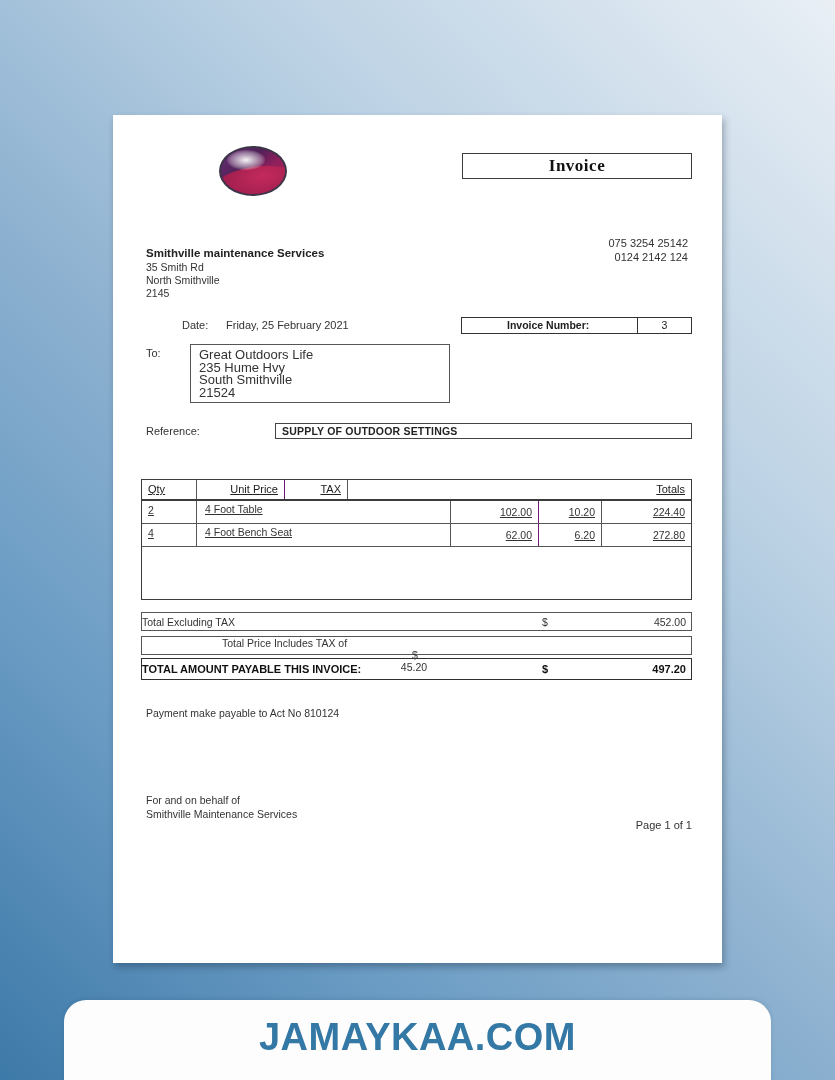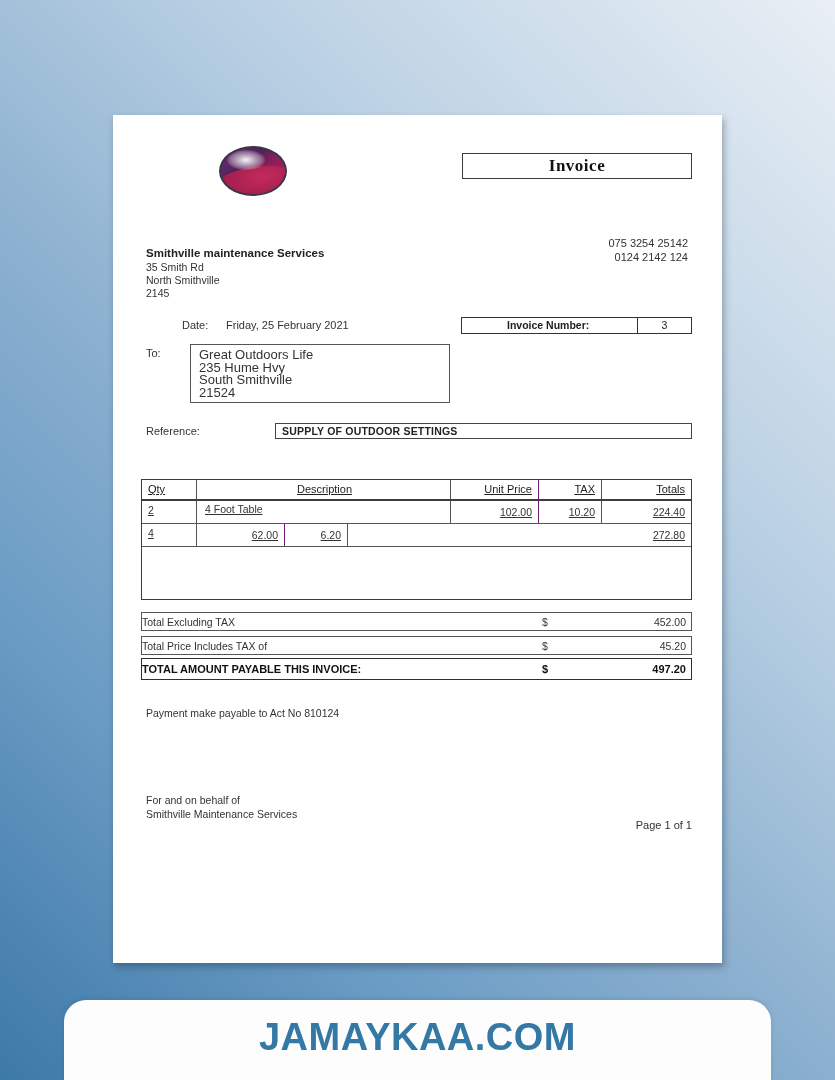--- a/index.html
+++ b/index.html
@@ -151,47 +151,47 @@
     <div>South Smithville</div>
     <div>21524</div>
   </div>
 
   <div class="ref-label">Reference:</div>
   <div class="ref-box">SUPPLY OF OUTDOOR  SETTINGS</div>
 
   <div class="items-table">
     <div class="it-row it-head">
       <div class="it-cell c-qty">Qty</div>
-      <div class="it-cell c-desc">Description</div>
       <div class="it-cell c-price">Unit Price</div>
       <div class="it-cell c-tax">TAX</div>
       <div class="it-cell c-tot">Totals</div>
     </div>
     <div class="it-row it-item">
       <div class="it-cell c-qty">2</div>
       <div class="it-cell c-desc">4 Foot Table</div>
       <div class="it-cell c-price">102.00</div>
       <div class="it-cell c-tax">10.20</div>
       <div class="it-cell c-tot">224.40</div>
     </div>
     <div class="it-row it-item">
       <div class="it-cell c-qty">4</div>
+      <div class="it-cell c-desc">4 Foot Bench Seat</div>
       <div class="it-cell c-price">62.00</div>
       <div class="it-cell c-tax">6.20</div>
       <div class="it-cell c-tot">272.80</div>
     </div>
     <div class="it-empty"></div>
   </div>
 
   <div class="total-box" style="top:497px;">
     <div class="t-lbl">Total Excluding TAX</div>
     <div class="t-cur">$</div>
     <div class="t-val">452.00</div>
   </div>
-  <div class="total-box" style="top:521px;">
+  <div class="total-box" style="top:521px;flex-direction:column;">
     <div class="t-lbl">Total Price Includes TAX of</div>
     <div class="t-cur">$</div>
     <div class="t-val">45.20</div>
   </div>
   <div class="total-box grand" style="top:543px;">
     <div class="t-lbl">TOTAL AMOUNT PAYABLE THIS INVOICE:</div>
     <div class="t-cur">$</div>
     <div class="t-val">497.20</div>
   </div>
 

